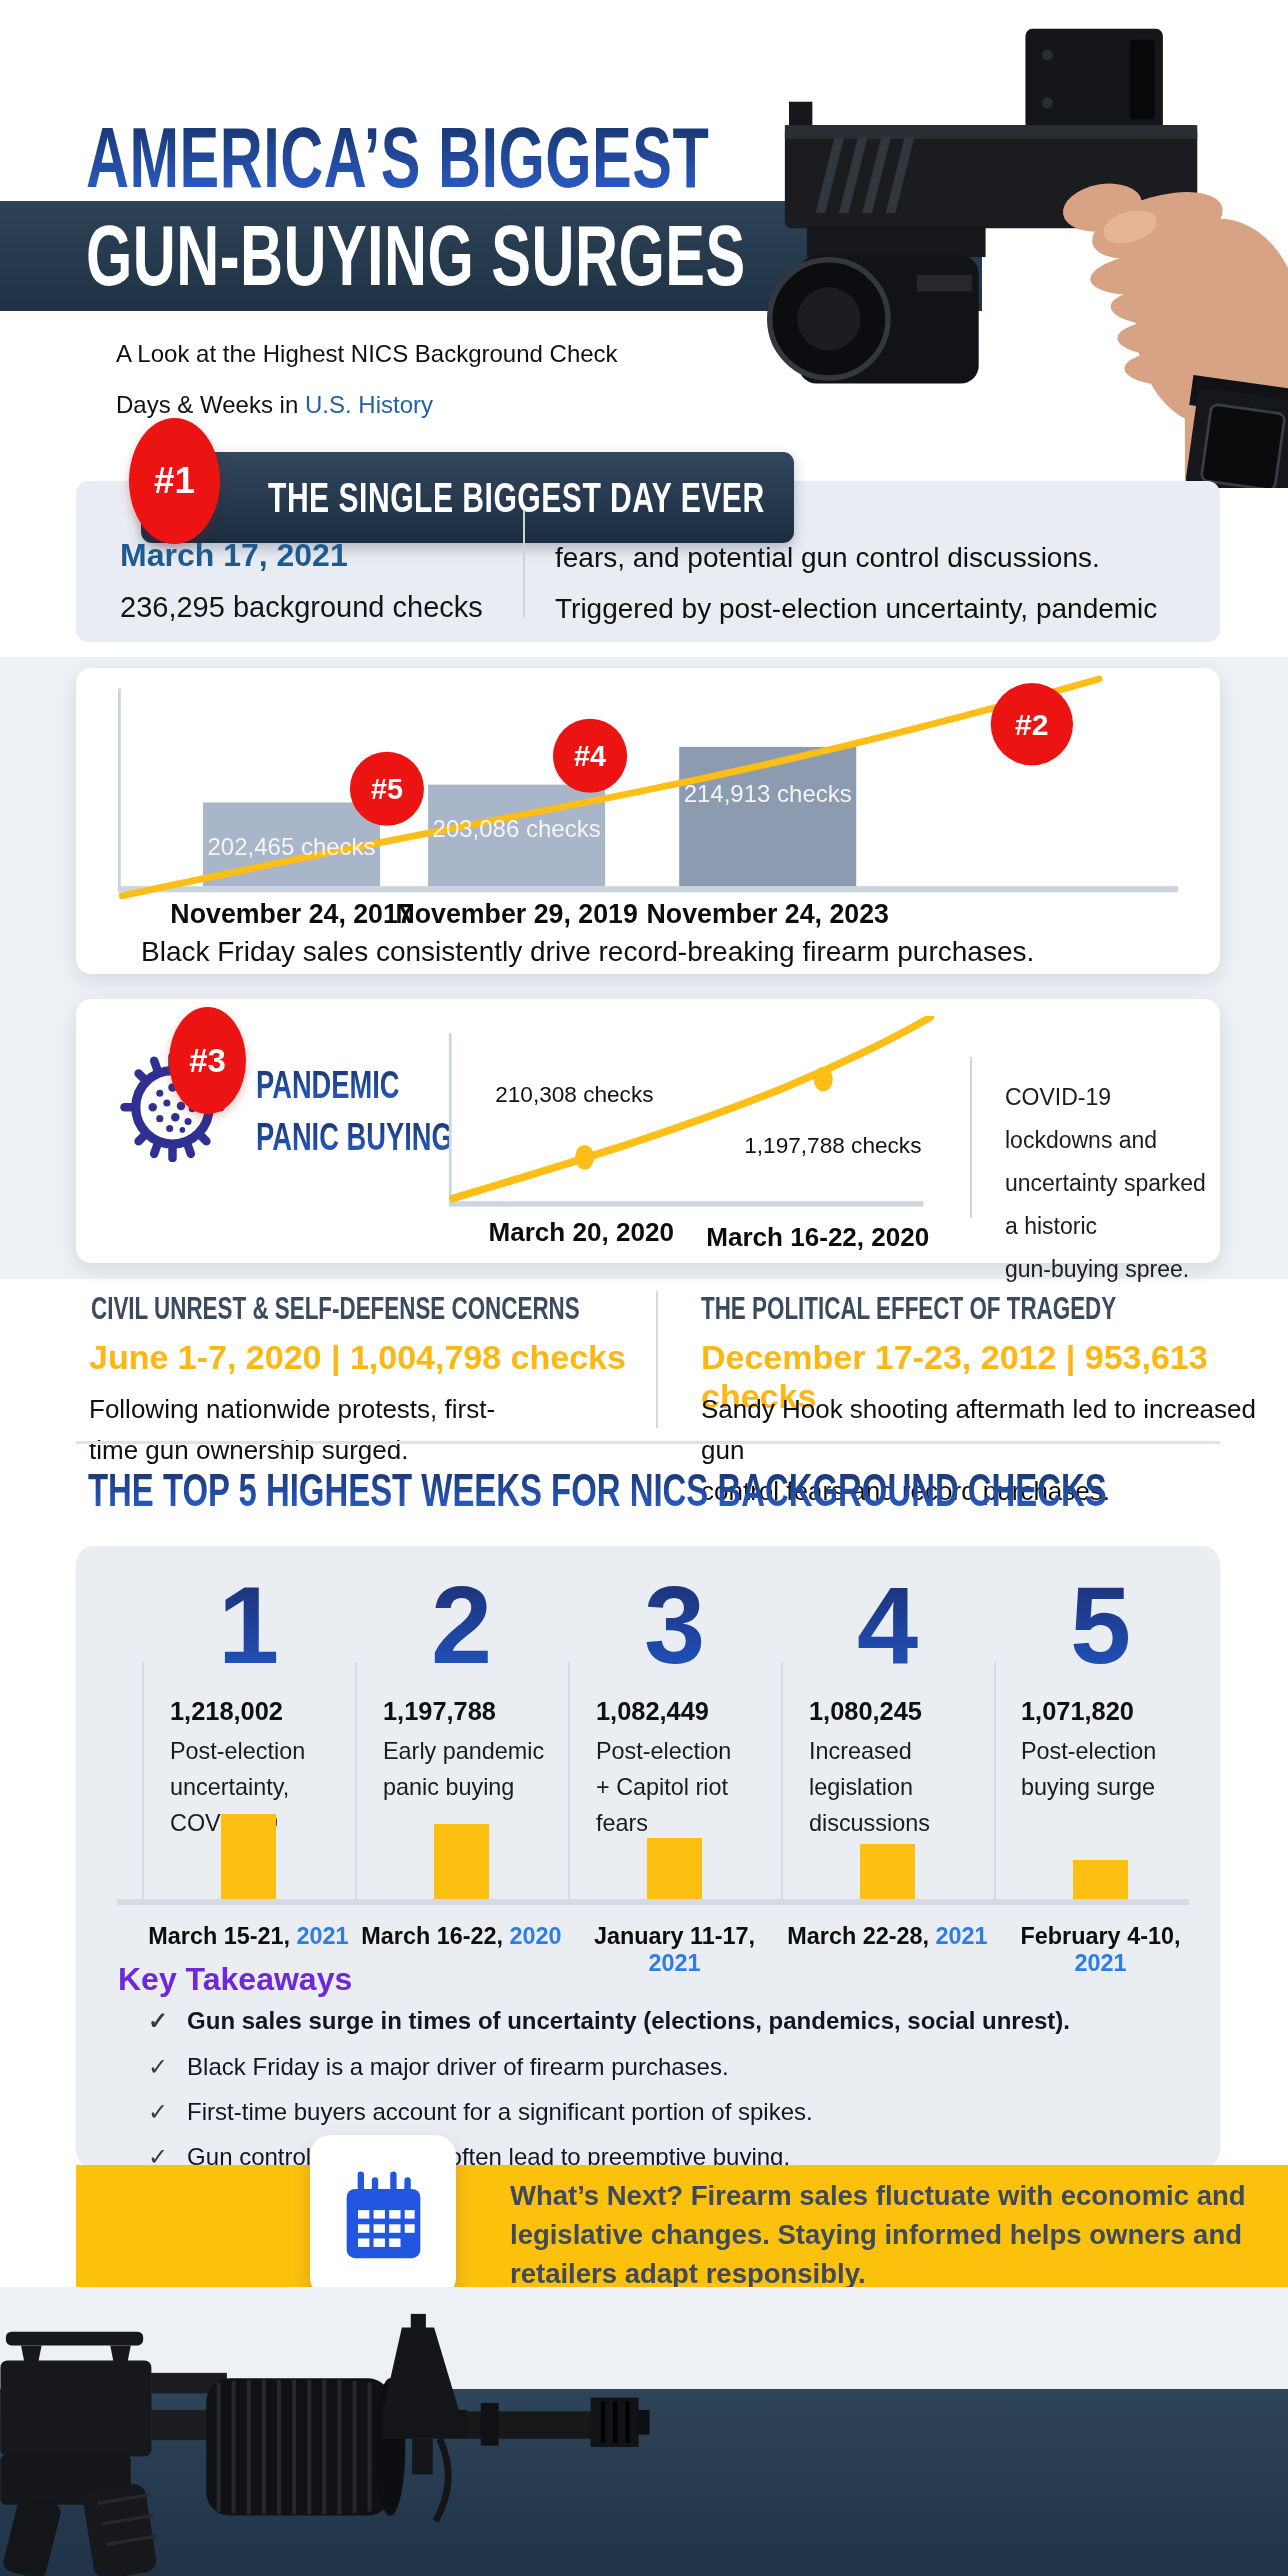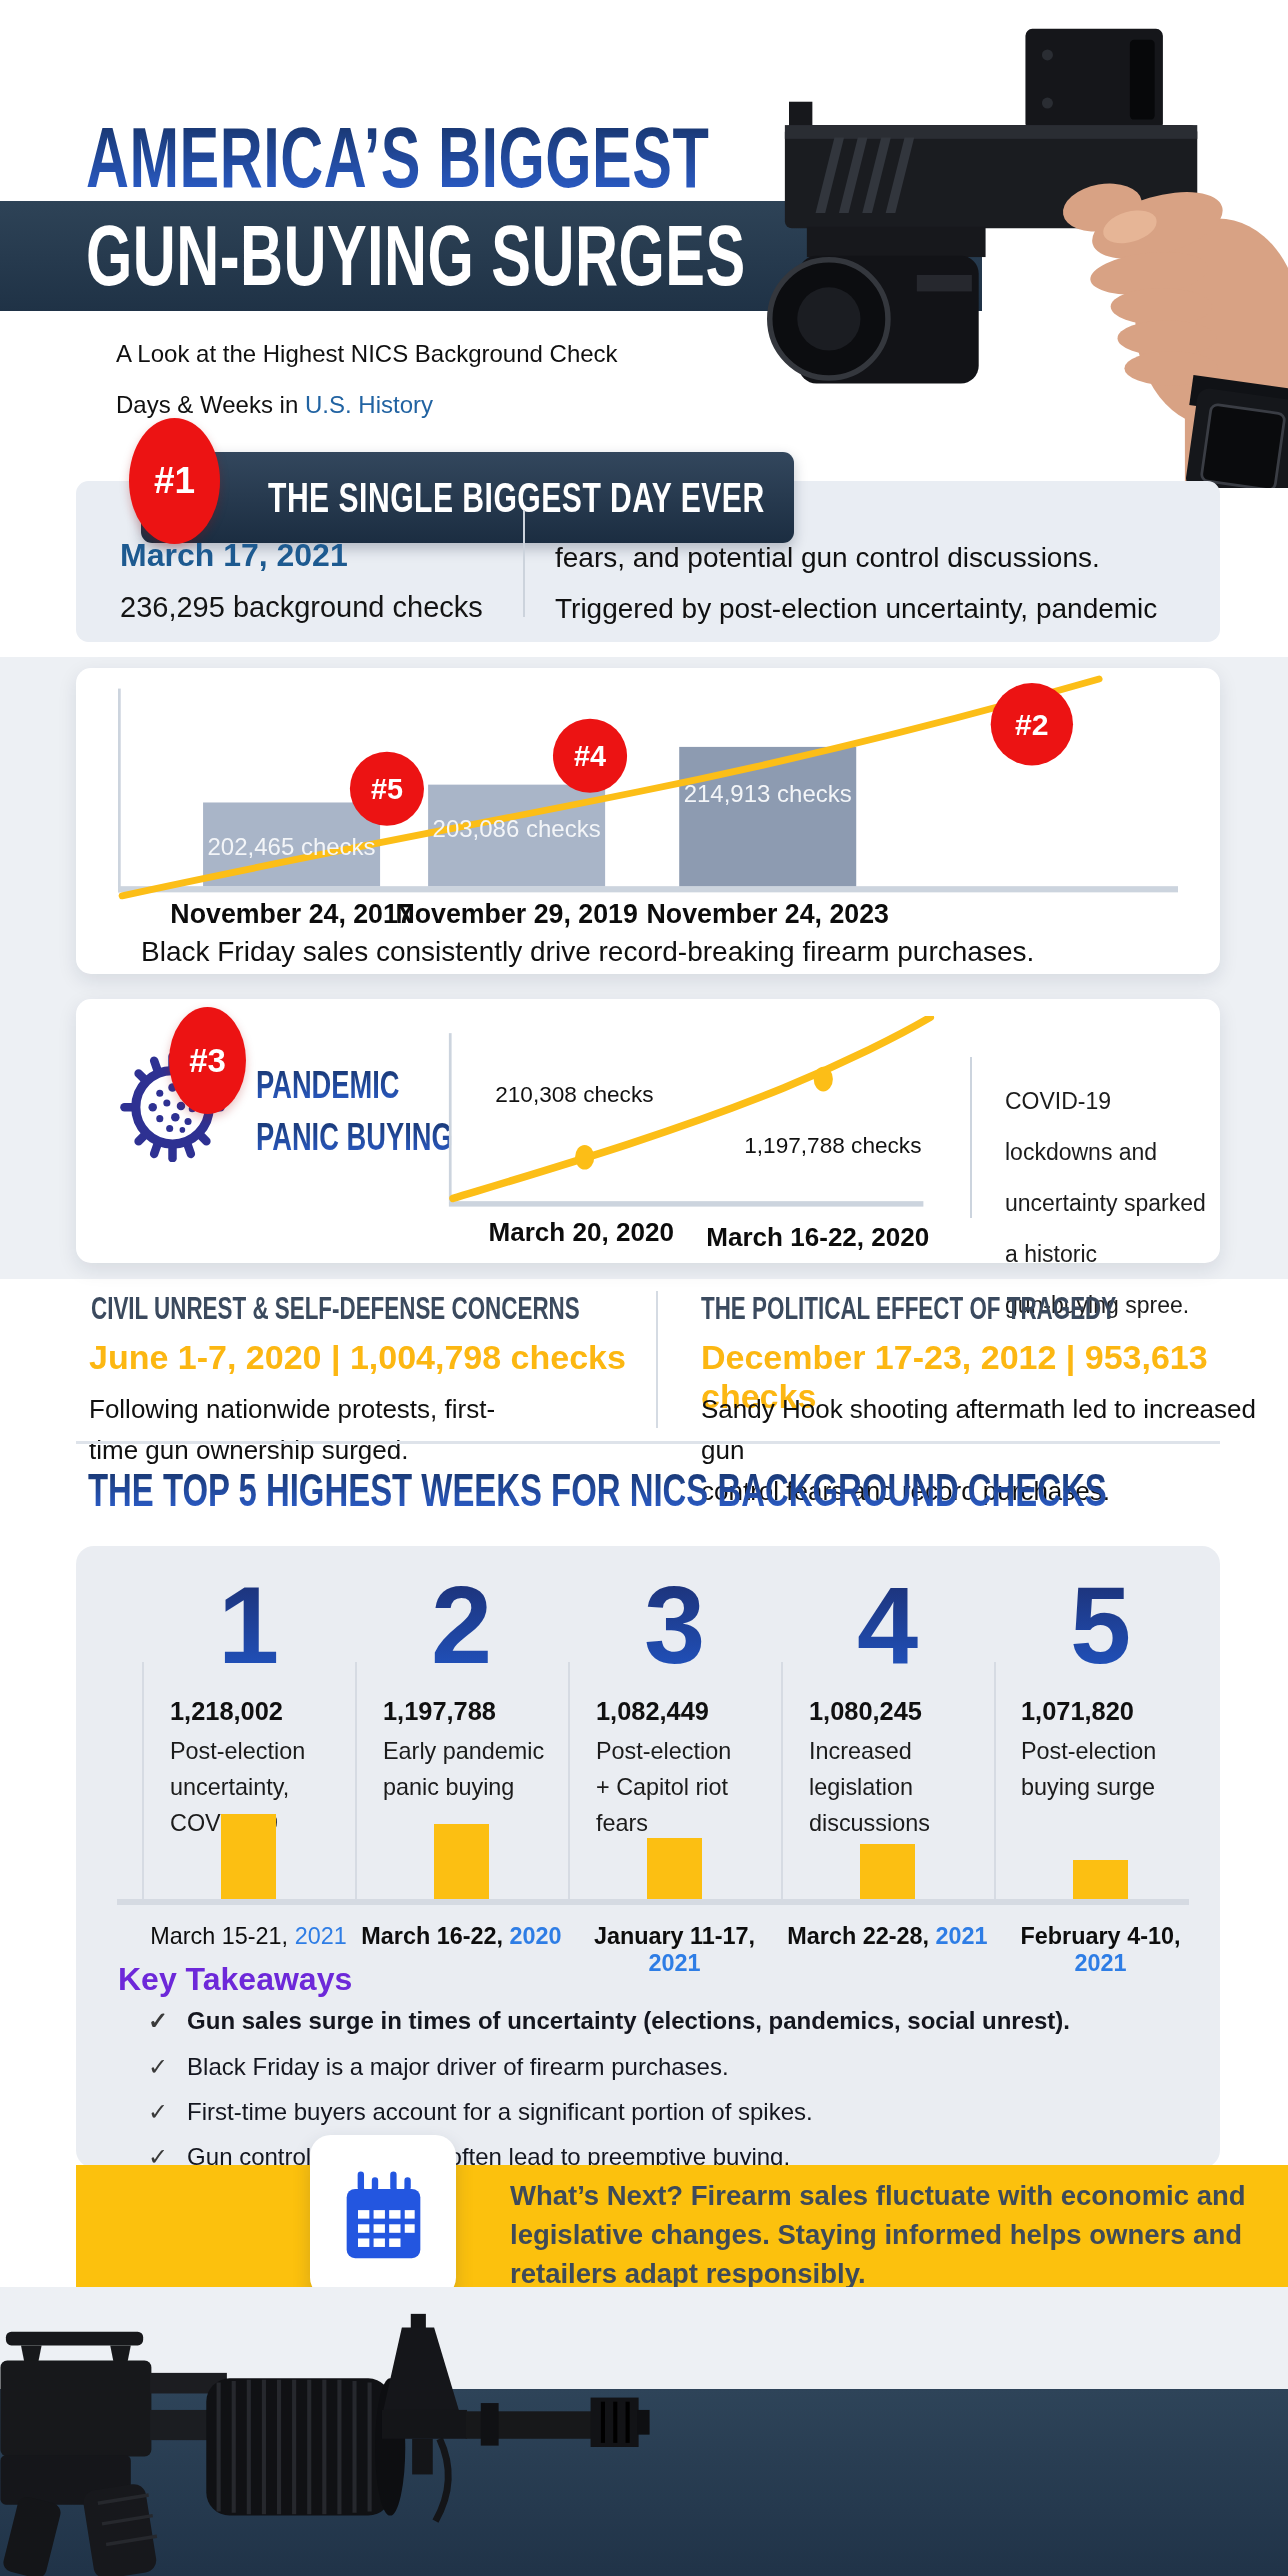--- a/index.html
+++ b/index.html
@@ -175,21 +175,21 @@
       <ellipse cx="210" cy="206" rx="14" ry="18" fill="#fcbe17"></ellipse>
       <ellipse cx="558" cy="92" rx="14" ry="18" fill="#fcbe17"></ellipse>
       <text x="195" y="125" text-anchor="middle" font-size="33" fill="#111">210,308 checks</text>
       <text x="572" y="200" text-anchor="middle" font-size="33" fill="#111">1,197,788 checks</text>
       <text x="205" y="328" text-anchor="middle" font-size="38" font-weight="bold" fill="#0c0c0c">March 20, 2020</text>
       <text x="550" y="336" text-anchor="middle" font-size="38" font-weight="bold" fill="#0c0c0c">March 16-22, 2020</text>
     </svg>
 
     <div class="abs" style="left:894px;top:58px;width:2.1px;height:161px;background:#ccd4de;"></div>
 
-    <div class="abs" style="left:929px;top:77px;font-size:23px;line-height:51px;color:#1c1c1c;">
+    <div class="abs" style="left:929px;top:77px;font-size:23px;line-height:43px;color:#1c1c1c;">
       <div>COVID-19 lockdowns and</div>
       <div>uncertainty sparked a historic</div>
       <div>gun-buying spree.</div>
     </div>
   </div>
 
   <div class="abs" style="left:91px;top:1290px;font-size:32px;font-weight:bold;color:#3b4a5e;">
     <span class="cond">CIVIL UNREST &amp; SELF-DEFENSE CONCERNS</span>
   </div>
   <div class="abs" style="left:89px;top:1338px;font-size:34px;font-weight:bold;color:#fcb712;">June 1-7, 2020 | 1,004,798 checks</div>
@@ -268,21 +268,21 @@
     </div>
   </div>
 
   <div class="abs" style="left:221px;top:1814px;width:55px;height:86px;background:#fcbf12;"></div>
   <div class="abs" style="left:434px;top:1824px;width:55px;height:76px;background:#fcbf12;"></div>
   <div class="abs" style="left:647px;top:1838px;width:55px;height:62px;background:#fcbf12;"></div>
   <div class="abs" style="left:860px;top:1844px;width:55px;height:55px;background:#fcbf12;"></div>
   <div class="abs" style="left:1073px;top:1860px;width:55px;height:40px;background:#fcbf12;"></div>
   <div class="abs" style="left:117px;top:1899px;width:1072px;height:5.5px;background:#d5dae2;"></div>
 
-  <div class="abs" style="left:142px;top:1923px;width:213px;text-align:center;font-size:23.4px;font-weight:normal;color:#0d0d0d;">
+  <div class="abs" style="left:142px;top:1923px;width:213px;text-align:center;font-size:23.4px;font-weight:bold;color:#0d0d0d;">
     <span>March 15-21, </span><span style="color:#2e7de5;">2021</span>
   </div>
   <div class="abs" style="left:355px;top:1923px;width:213px;text-align:center;font-size:23.4px;font-weight:bold;color:#0d0d0d;">
     <span>March 16-22, </span><span style="color:#2e7de5;">2020</span>
   </div>
   <div class="abs" style="left:568px;top:1923px;width:213px;text-align:center;font-size:23.4px;font-weight:bold;color:#0d0d0d;">
     <span>January 11-17, </span><span style="color:#2e7de5;">2021</span>
   </div>
   <div class="abs" style="left:781px;top:1923px;width:213px;text-align:center;font-size:23.4px;font-weight:bold;color:#0d0d0d;">
     <span>March 22-28, </span><span style="color:#2e7de5;">2021</span>

